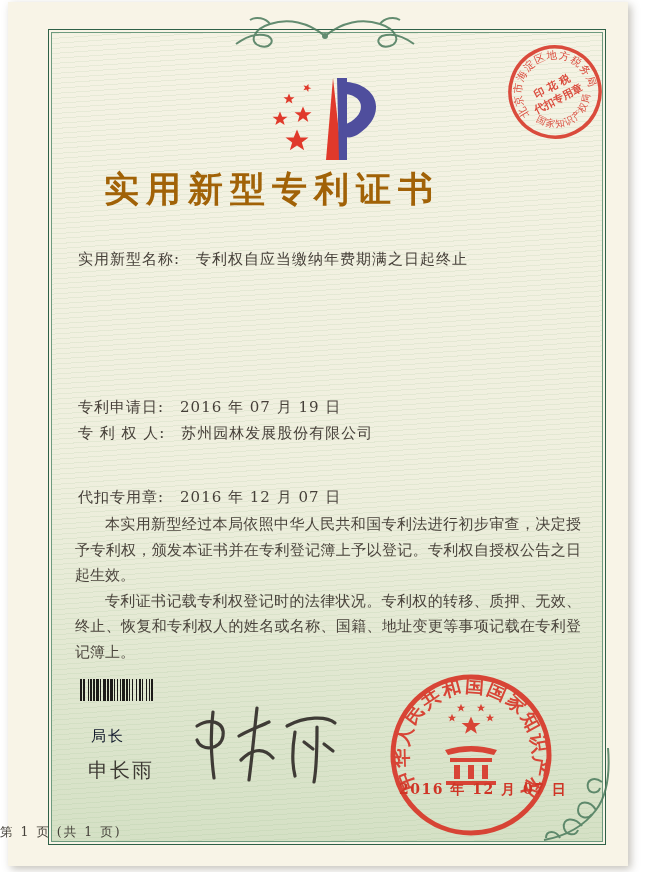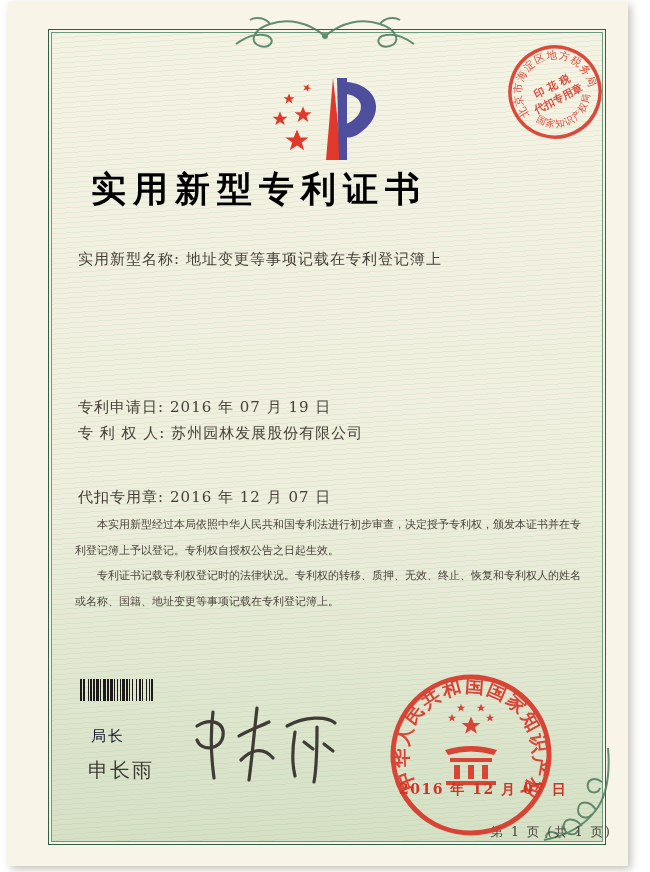--- a/index.html
+++ b/index.html
@@ -15,46 +15,46 @@
   .frame-inner { position:absolute; inset:2px; border:1px solid #6d9a7e;
     background:
       linear-gradient(180deg, rgba(205,224,190,0.08) 0%, rgba(185,210,168,0.14) 55%, rgba(160,195,146,0.40) 100%),
       repeating-linear-gradient(176deg, rgba(140,180,130,0.14) 0px, rgba(140,180,130,0.14) 1px, transparent 1px, transparent 5px);
   }
 
   .abs { position:absolute; }
 
   .cert-number { left:75px; top:78px; font-size:14.5px; letter-spacing:3px; color:#47423c; }
 
-  .title { left:0; top:166px; width:518px; text-align:center; font-size:35px;
-           font-weight:bold; letter-spacing:7px; color:#000000; }
+  .title { left:13px; top:166px; width:518px; text-align:center; font-size:35px;
+           font-weight:bold; letter-spacing:7px; color:#a16207; }
 
   .field { left:78px; font-size:15px; color:#453f38; letter-spacing:1px; white-space:nowrap; }
-  .field .lab { margin-right:6px; }
-
-  .paras { left:75px; top:512px; width:506px; font-size:11px; line-height:25.5px;
+  .field .lab { margin-right:16px; }
+
+  .paras { left:75px; top:512px; width:506px; font-size:15px; line-height:25.5px;
            color:#4a443c; text-align:justify; }
   .paras p { text-indent:2em; margin:0; }
 
   .barcode { left:80px; top:679px; width:172px; height:22px; display:flex; align-items:stretch; }
   .barcode i { display:block; height:100%; background:#1c1a18; }
   .barcode s { display:block; height:100%; }
 
   .signer-title { left:91px; top:727px; font-size:15px; letter-spacing:2px; color:#0f172a; }
   .signer-name  { left:88px; top:757px; font-size:20px; letter-spacing:2px; color:#3e3a34; }
 
   .sig-svg { left:183px; top:696px; }
 
   .seal-svg { left:384px; top:668px; z-index:20; opacity:0.93; }
   .seal-date { left:399px; top:781px; z-index:30; color:#cf3526; font-size:14px;
                letter-spacing:1.5px; font-weight:bold; }
 
   .stamp-svg { left:503px; top:40px; z-index:20; opacity:0.9; }
 
-  .footer { left:0; top:824px; width:612px; text-align:right; font-size:12.5px;
+  .footer { left:0; top:824px; width:612px; text-align:left; font-size:12.5px;
             letter-spacing:2px; color:#45413a; }
 
   .ornament-top { left:196px; top:14px; }
   .ornament-corner { left:538px; top:742px; }
 
   svg text { font-family:"DejaVu Serif","Liberation Serif",serif; }
 </style>
 </head>
 <body>
 
@@ -98,21 +98,21 @@
       <use href="#star" fill="#e0392b" transform="translate(49,16) scale(0.42) rotate(20)"></use>
     </g>
     <polygon points="75,6 68,88 84,88" fill="#e0392b"></polygon>
     <polygon points="79,6 89,6 89,88 81,88" fill="#4f4e9d"></polygon>
     <path fill="#4f4e9d" d="M89,10 C121,13 130,44 99,63 C88,69 81,63 86,53 C108,45 109,24 87,22 Z"></path>
   </svg>
 
   <div class="abs title">实用新型专利证书</div>
 
   <div class="abs field" style="top:250px">
-    <span class="lab">实用新型名称:</span><span>地址变更等事项记载在专利登记簿上</span>
+    <span class="lab">实用新型名称:</span><span>专利权自应当缴纳年费期满之日起终止</span>
   </div>
   <div class="abs field" style="top:398px">
     <span class="lab">专利申请日:</span><span>2016 年 07 月 19 日</span>
   </div>
   <div class="abs field" style="top:424px">
     <span class="lab">专 利 权 人:</span><span>苏州园林发展股份有限公司</span>
   </div>
   <div class="abs field" style="top:488px">
     <span class="lab">代扣专用章:</span><span>2016 年 12 月 07 日</span>
   </div>

